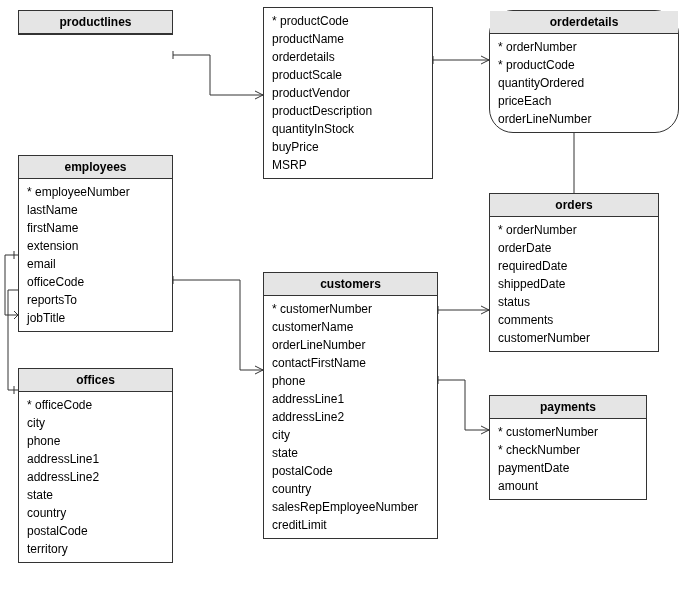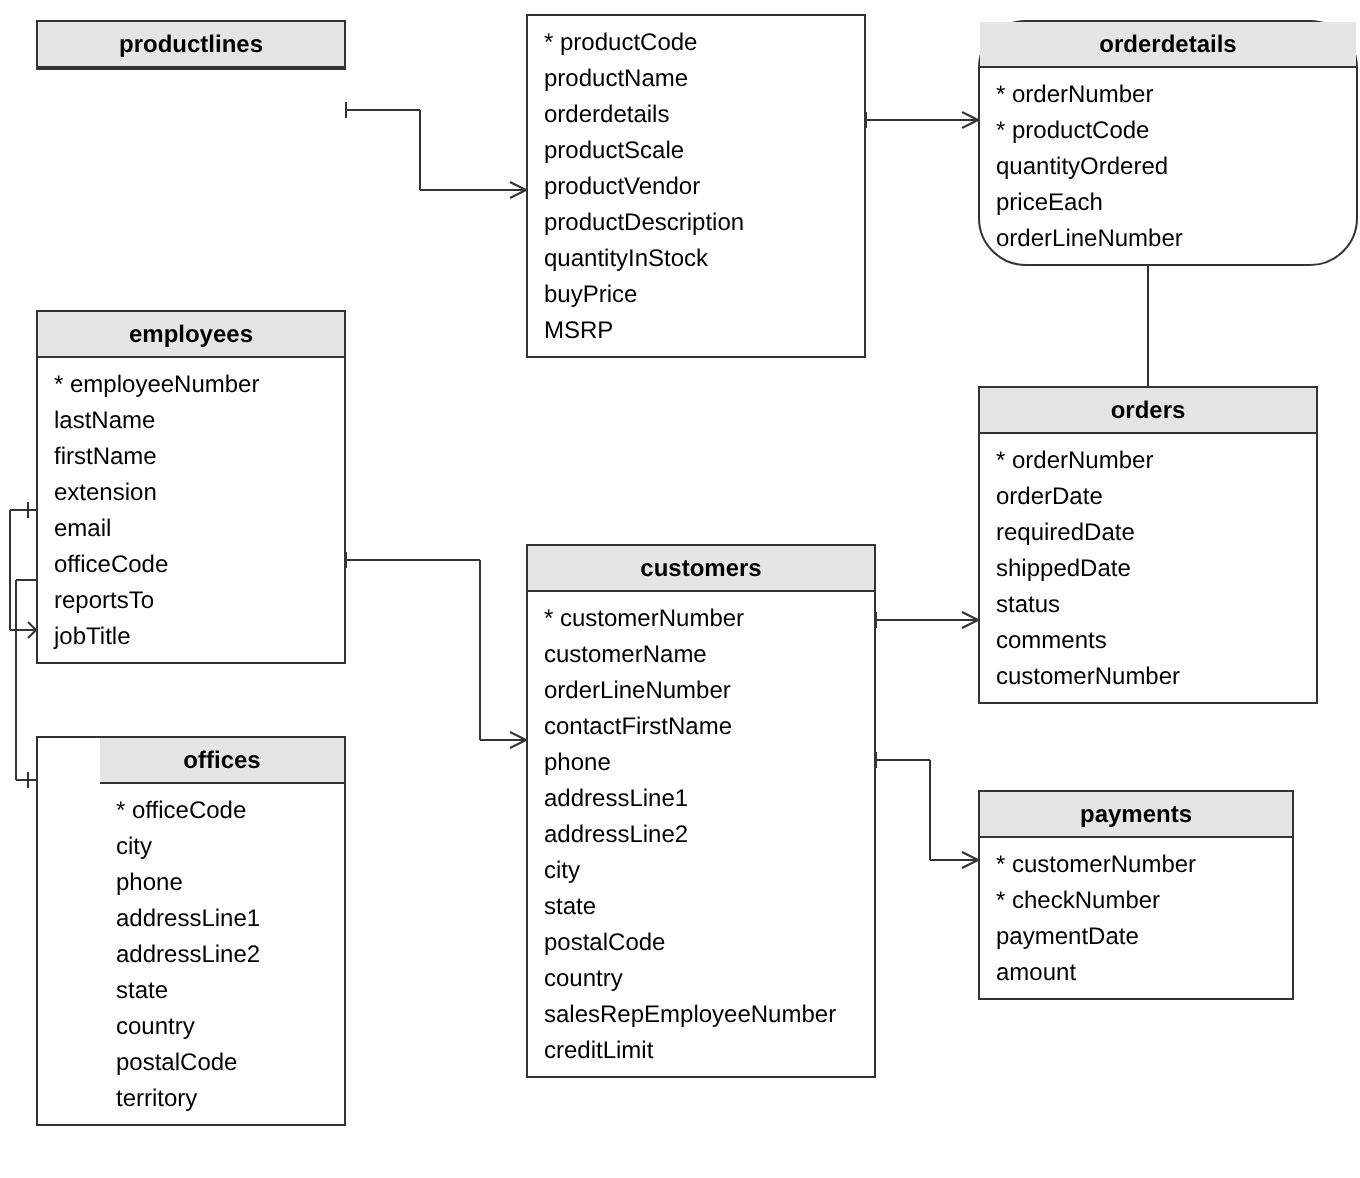--- a/index.html
+++ b/index.html
@@ -189,21 +189,21 @@
       <div class="table-field">* orderNumber</div>
       <div class="table-field">orderDate</div>
       <div class="table-field">requiredDate</div>
       <div class="table-field">shippedDate</div>
       <div class="table-field">status</div>
       <div class="table-field">comments</div>
       <div class="table-field">customerNumber</div>
     </div>
   </div>
 
-  <div class="table-box" style="left:18px; top:368px; width:155px;padding-left:31px;">
+  <div class="table-box" style="left:18px; top:368px; width:155px;">
     <div class="table-header">offices</div>
     <div class="table-body">
       <div class="table-field">* officeCode</div>
       <div class="table-field">city</div>
       <div class="table-field">phone</div>
       <div class="table-field">addressLine1</div>
       <div class="table-field">addressLine2</div>
       <div class="table-field">state</div>
       <div class="table-field">country</div>
       <div class="table-field">postalCode</div>

